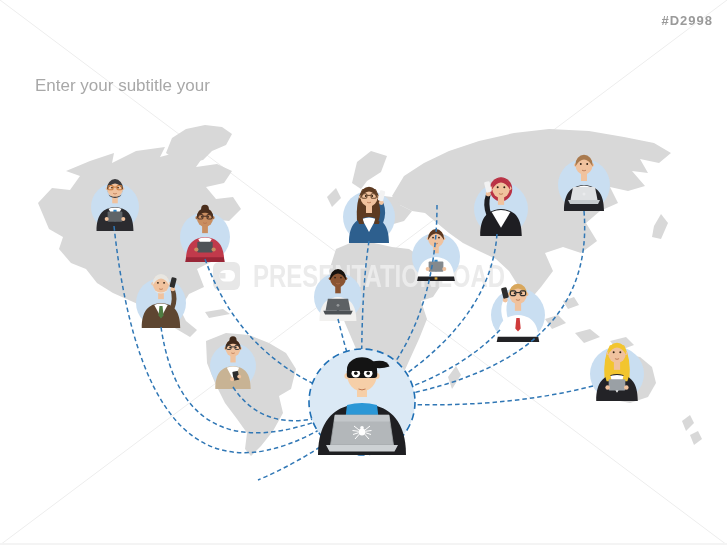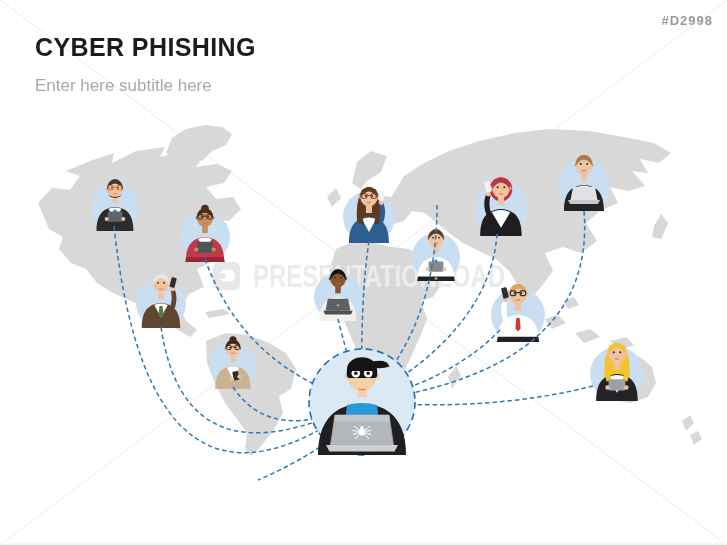--- a/index.html
+++ b/index.html
@@ -365,17 +365,16 @@
               <path d="M3.4,-0.7 L9.5,-1.5"></path>
               <path d="M3.4,0.7 L9,2.5"></path>
               <path d="M2.8,2.2 L7,7"></path>
             </g>
             <path d="M-36,43 L36,43 L32.5,49.5 L-32.5,49.5 Z" fill="#cdd1d4"></path>
           </g>
         </g>
       </g>
   </svg>
 
-  <div class="title">CYBER PHISHING</div>
-  <div class="subtitle">Enter here subtitle here</div>
+  <div class="subtitle">Enter your subtitle your</div>
   <div class="pid">#D2998</div>
   <div class="bottom-edge"></div>
 </div>
 
 </body></html>

